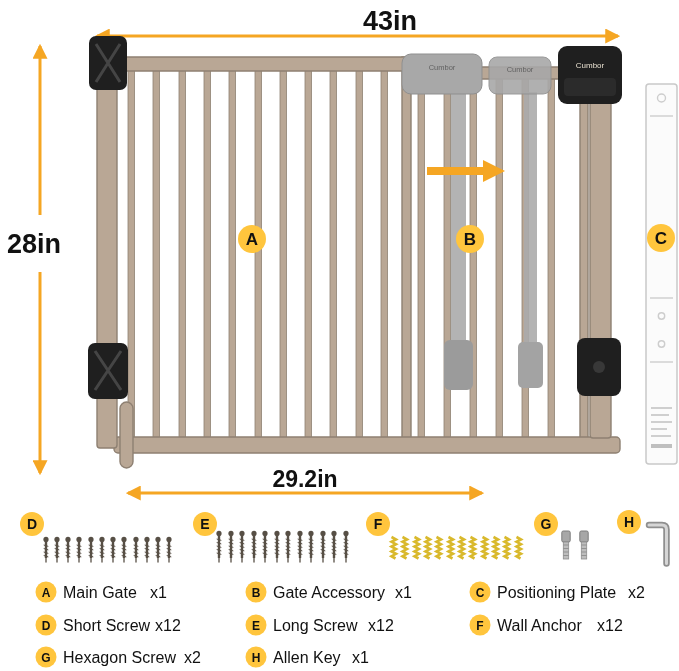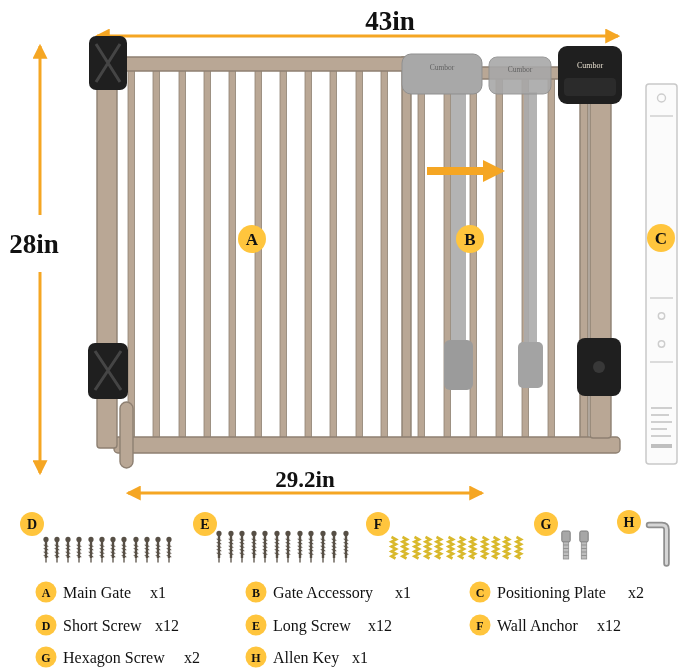--- a/index.html
+++ b/index.html
@@ -1,17 +1,17 @@
 <!DOCTYPE html>
 <html><head>
 <meta charset="utf-8">
 <style>
   html,body{margin:0;padding:0;background:#ffffff;}
   .stage{position:relative;width:679px;height:671px;background:#ffffff;
-         font-family:Liberation Serif, serif;overflow:hidden;}
+         font-family:Liberation Sans, sans-serif;overflow:hidden;}
   .stage svg{position:absolute;left:0;top:0;}
   text{fill:#111111;}
   .dim-line{stroke:#F5A623;stroke-width:3;fill:none;}
   .dim-label{font-size:27px;font-weight:700;text-anchor:middle;}
   .dim-label-sm{font-size:23px;font-weight:700;text-anchor:middle;}
   .tan{fill:#B9A795;stroke:#8E8072;stroke-width:1.4;}
   .bar{fill:#B9A795;stroke:#8E8072;stroke-width:0.8;}
   .blk{fill:#1F1F1F;}
   .ghost{fill:#A8A8A8;stroke:#8F8F8F;stroke-width:1;}
   .ghost-post{fill:#ABABAB;opacity:0.9;}

